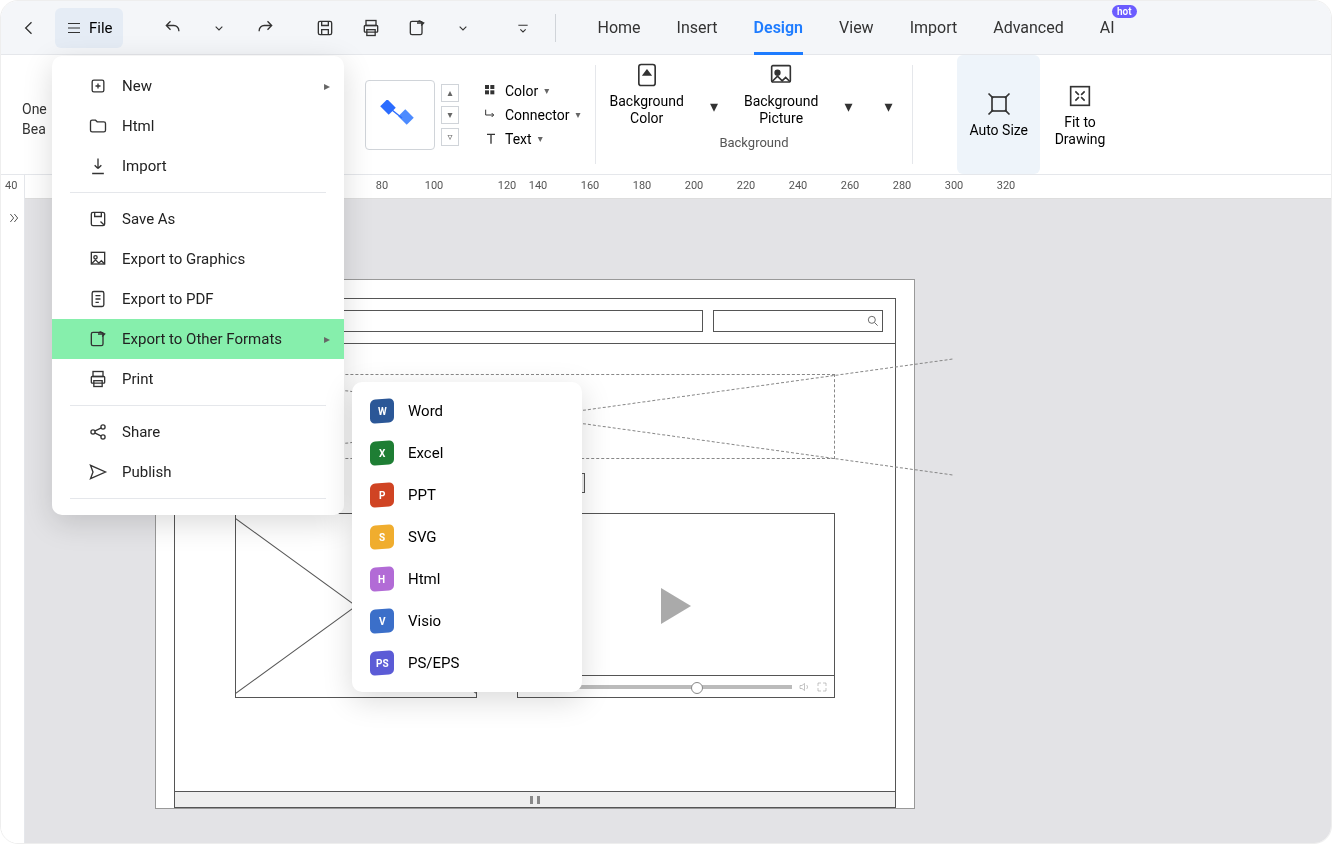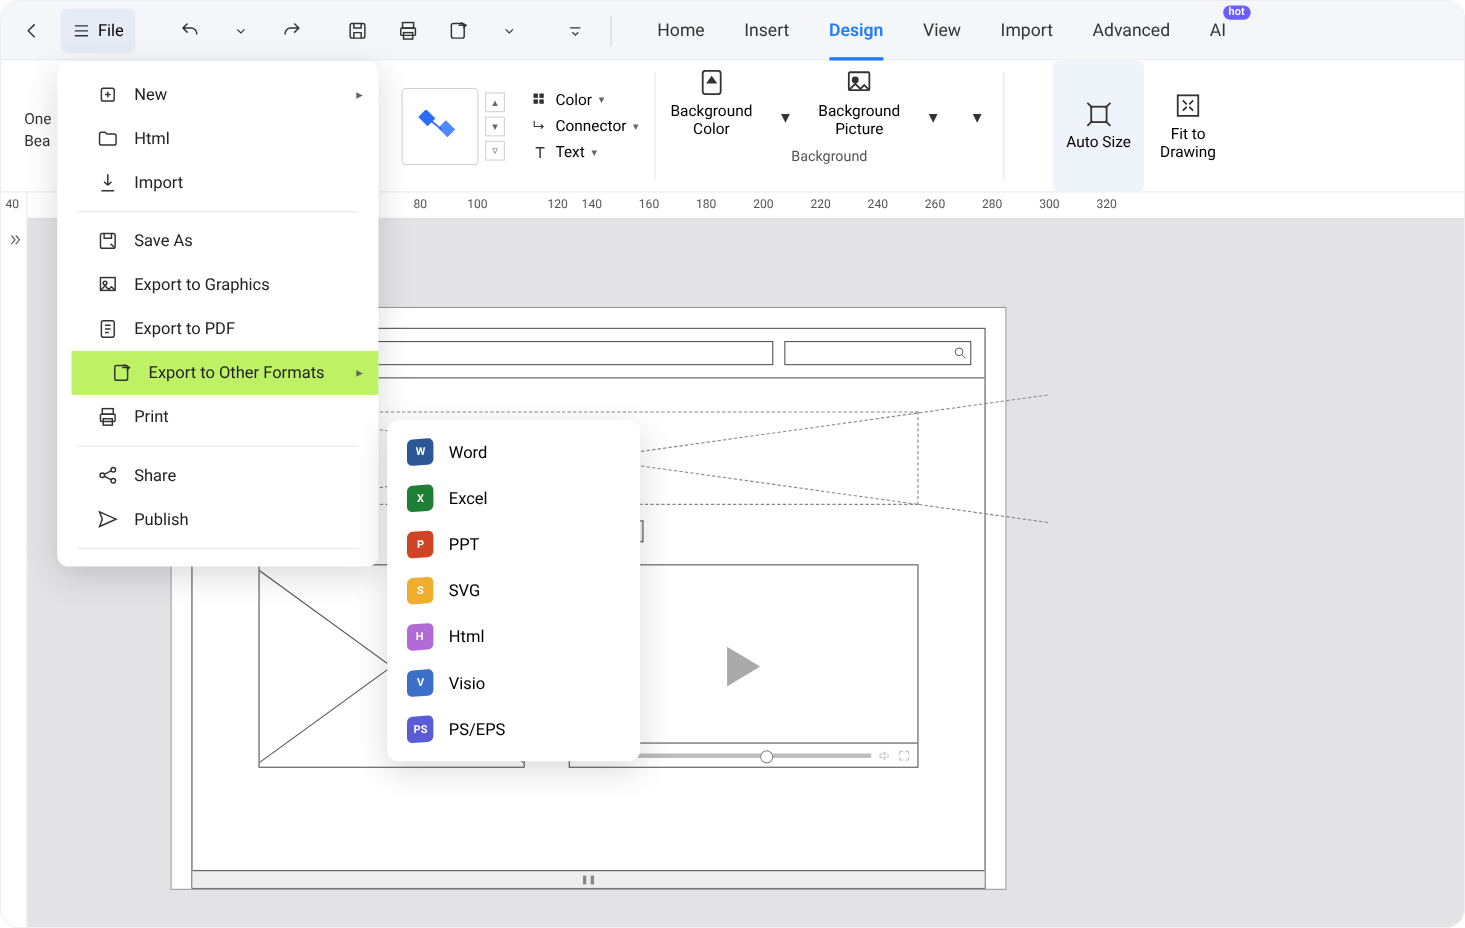--- a/index.html
+++ b/index.html
@@ -68,21 +68,21 @@
 .wf-video .play { width:0; height:0; border-left:30px solid #aaa; border-top:18px solid transparent; border-bottom:18px solid transparent; }
 .wf-video .bar { position:absolute; bottom:0; left:0; right:0; height:22px; border-top:1px solid #555; display:flex; align-items:center; padding:0 6px; gap:6px; }
 .wf-video .bar .track { flex:1; height:4px; background:#bbb; position:relative; }
 .wf-video .bar .track::after { content:''; position:absolute; top:-3px; left:60%; width:10px; height:10px; background:#fff; border:1px solid #888; border-radius:50%; }
 .wf-scroll { position:absolute; bottom:0; left:0; right:0; height:16px; border-top:1px solid #555; background:#eee; display:flex; align-items:center; justify-content:center; gap:4px; }
 .wf-scroll span { width:3px; height:8px; background:#888; }
 
 
 .menu { position:absolute; top:56px; left:52px; width:292px; background:#fff; border-radius:10px; box-shadow:0 8px 30px rgba(0,0,0,.15); padding:10px 0; z-index:50; }
 .mitem { display:flex; align-items:center; gap:14px; padding:10px 36px; font-size:15px; color:#222; cursor:pointer; position:relative; }
-.mitem:hover, .mitem.hov { background:#bef264;margin-left:13px; }
+.mitem:hover, .mitem.hov { background:#86efac; }
 .mitem svg { width:20px; height:20px; stroke:#333; fill:none; stroke-width:1.6; }
 .mitem .chev { position:absolute; right:14px; font-size:12px; color:#666; }
 .mdiv { height:1px; background:#e5e7eb; margin:6px 18px; }
 
 
 .submenu { position:absolute; top:382px; left:352px; width:230px; background:#fff; border-radius:10px; box-shadow:0 8px 30px rgba(0,0,0,.15); padding:8px 0; z-index:51; }
 .sitem { display:flex; align-items:center; gap:14px; padding:9px 18px; font-size:15px; cursor:pointer; }
 .ficon { width:24px; height:24px; border-radius:5px; display:flex; align-items:center; justify-content:center; color:#fff; font-size:10px; font-weight:700; transform: skewY(-4deg); }
 .ficon span { transform: skewY(4deg); }
 .fc-word{background:#2b5797;} .fc-excel{background:#1e7e34;} .fc-ppt{background:#d04423;} .fc-svg{background:#f0ad2e;} .fc-html{background:#b26bd6;} .fc-visio{background:#3b6fc9;} .fc-ps{background:#5b5bd6;}

